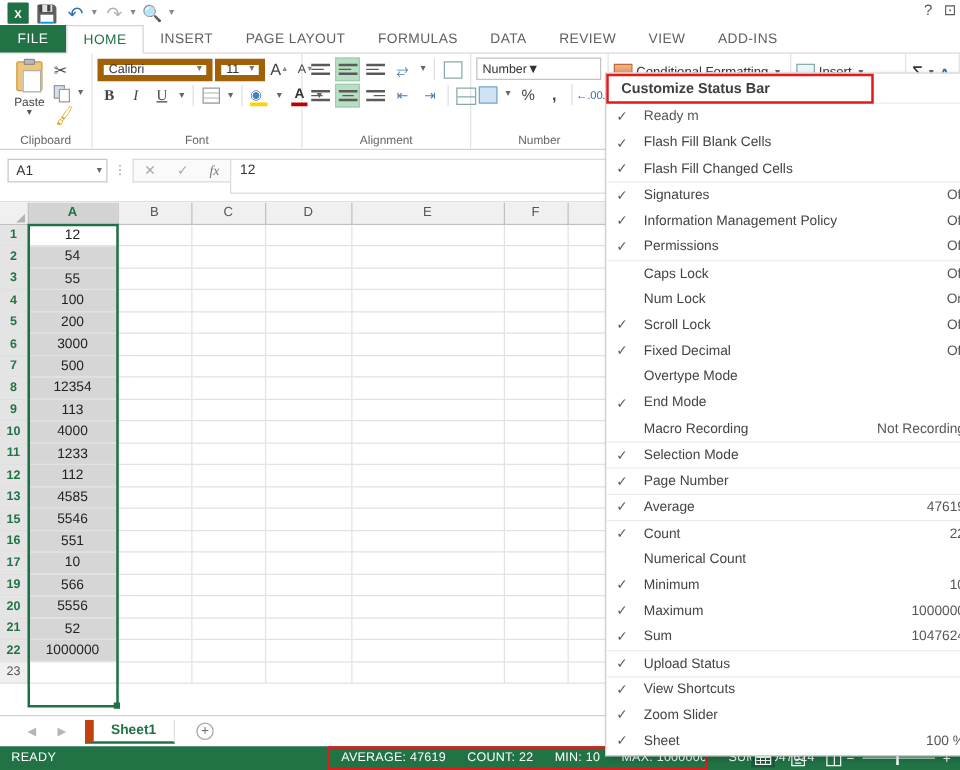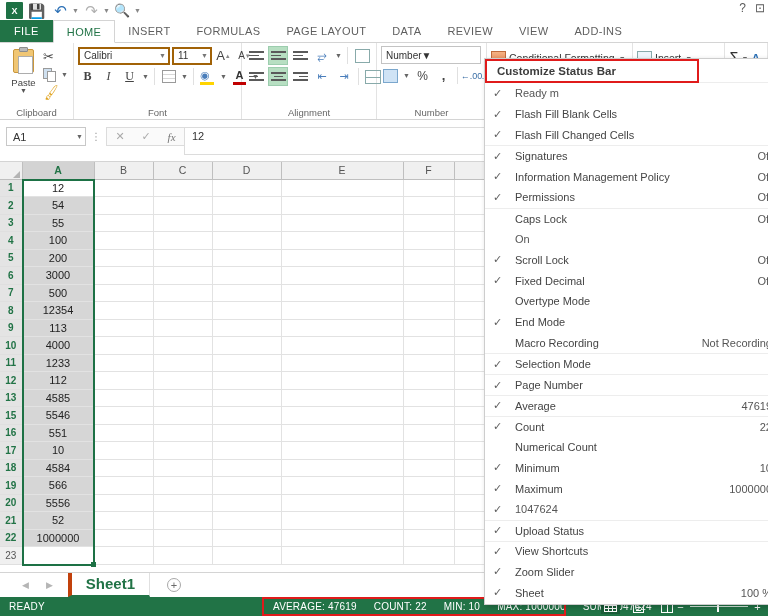--- a/index.html
+++ b/index.html
@@ -102,21 +102,21 @@
     border: 1px solid #9a9a9a; display: block;
   }
   .copy-g i:first-child { left: 0; top: 0; background: #cfe0f0; }
   .copy-g i:last-child { left: 4px; top: 3px; }
   .brush { color: #e0a422; font-size: 13px; transform: rotate(-10deg); }
 
   
   .fontg { width: 168px; }
   .frow { display: flex; align-items: center; gap: 2px; margin-bottom: 2px; }
   .combo {
-    height: 18px; border: 2px solid #a16207; background: #fff;
+    height: 18px; border: 5px solid #a16207; background: #fff;
     display: flex; align-items: center; padding: 0 2px 0 4px;
     font-size: 10px; color: #333;
   }
   .combo .cv { flex: 1; white-space: nowrap; overflow: hidden; }
   .combo .cc { font-size: 7px; color: #777; padding-left: 3px; }
   .combo.fname { width: 92px; }
   .combo.fsize { width: 40px; }
   .btn-sq {
     width: 19px; height: 19px; display: flex; align-items: center; justify-content: center;
     font-size: 11px; color: #444;
@@ -251,23 +251,23 @@
     position: absolute; right: -3px; bottom: -3px; width: 5px; height: 5px; background: #1d7145;
   }
 
   
   .tabbar {
     position: absolute; left: 0; top: 572px; width: 768px; height: 25px;
     background: #fff; border-top: 1px solid #d4d4d4; display: flex; align-items: center;
   }
   .navarrows { display: flex; align-items: center; gap: 17px; padding: 0 15px 0 22px; font-size: 9px; color: #b5b5b5; }
   .sheet-tab {
-    padding: 2px 14px 3px 14px; font-size: 15px; font-weight: bold; color: #217346;
+    padding: 2px 14px 3px 14px; font-size: 11px; font-weight: bold; color: #217346;
     border-bottom: 2px solid #217346; background: #fff;
-    border-left: 4px solid #c2410c; border-right: 1px solid #e0e0e0;
+    border-left: 7px solid #c2410c; border-right: 1px solid #e0e0e0;
   }
   .addsheet {
     margin-left: 17px; width: 14px; height: 14px; border-radius: 50%;
     border: 1px solid #a8a8a8; color: #6a6a6a; font-size: 11px;
     display: flex; align-items: center; justify-content: center; line-height: 1;
   }
 
   
   .statusbar {
     position: absolute; left: 0; top: 597px; width: 768px; height: 19px;
@@ -346,22 +346,22 @@
     <div class="win-btns">
       <span class="win-btn">?</span>
       <span class="win-btn">⊡</span>
     </div>
   </div>
 
   <div class="tabstrip">
     <div class="tab-file">FILE</div>
     <div class="tab active">HOME</div>
     <div class="tab">INSERT</div>
+    <div class="tab">PAGE LAYOUT</div>
     <div class="tab">FORMULAS</div>
-    <div class="tab">PAGE LAYOUT</div>
     <div class="tab">DATA</div>
     <div class="tab">REVIEW</div>
     <div class="tab">VIEW</div>
     <div class="tab">ADD-INS</div>
   </div>
 
   <div class="ribbon">
 
     <div class="rgroup clip">
       <div class="rgroup-body">
@@ -793,33 +793,20 @@
             <td class="cell colC"></td>
             <td class="cell colD"></td>
             <td class="cell colE"></td>
             <td class="cell colF"></td>
             <td class="cell colG"></td>
             <td class="cell colH"></td>
             <td class="cell colI"></td>
             <td class="cell colJ"></td>
           </tr>
           <tr>
-            <td class="rowh sel">18</td>
-            <td class="cell colA selrange">4584</td>
-            <td class="cell colB"></td>
-            <td class="cell colC"></td>
-            <td class="cell colD"></td>
-            <td class="cell colE"></td>
-            <td class="cell colF"></td>
-            <td class="cell colG"></td>
-            <td class="cell colH"></td>
-            <td class="cell colI"></td>
-            <td class="cell colJ"></td>
-          </tr>
-          <tr>
             <td class="rowh sel">19</td>
             <td class="cell colA selrange">566</td>
             <td class="cell colB"></td>
             <td class="cell colC"></td>
             <td class="cell colD"></td>
             <td class="cell colE"></td>
             <td class="cell colF"></td>
             <td class="cell colG"></td>
             <td class="cell colH"></td>
             <td class="cell colI"></td>
@@ -956,20 +943,21 @@
           <span class="ctx-label">Permissions</span>
           <span class="ctx-val">Off</span>
         </div>
         <div class="ctx-item sep">
           <span class="ctx-check"></span>
           <span class="ctx-label">Caps Lock</span>
           <span class="ctx-val">Off</span>
         </div>
         <div class="ctx-item">
           <span class="ctx-check"></span>
+          <span class="ctx-label">Num Lock</span>
           <span class="ctx-val">On</span>
         </div>
         <div class="ctx-item">
           <span class="ctx-check">✓</span>
           <span class="ctx-label">Scroll Lock</span>
           <span class="ctx-val">Off</span>
         </div>
         <div class="ctx-item">
           <span class="ctx-check">✓</span>
           <span class="ctx-label">Fixed Decimal</span>
@@ -1020,20 +1008,21 @@
           <span class="ctx-label">Minimum</span>
           <span class="ctx-val">10</span>
         </div>
         <div class="ctx-item">
           <span class="ctx-check">✓</span>
           <span class="ctx-label">Maximum</span>
           <span class="ctx-val">1000000</span>
         </div>
         <div class="ctx-item">
           <span class="ctx-check">✓</span>
+          <span class="ctx-label">Sum</span>
           <span class="ctx-val">1047624</span>
         </div>
         <div class="ctx-item sep">
           <span class="ctx-check">✓</span>
           <span class="ctx-label">Upload Status</span>
           <span class="ctx-val"></span>
         </div>
         <div class="ctx-item sep">
           <span class="ctx-check">✓</span>
           <span class="ctx-label">View Shortcuts</span>

